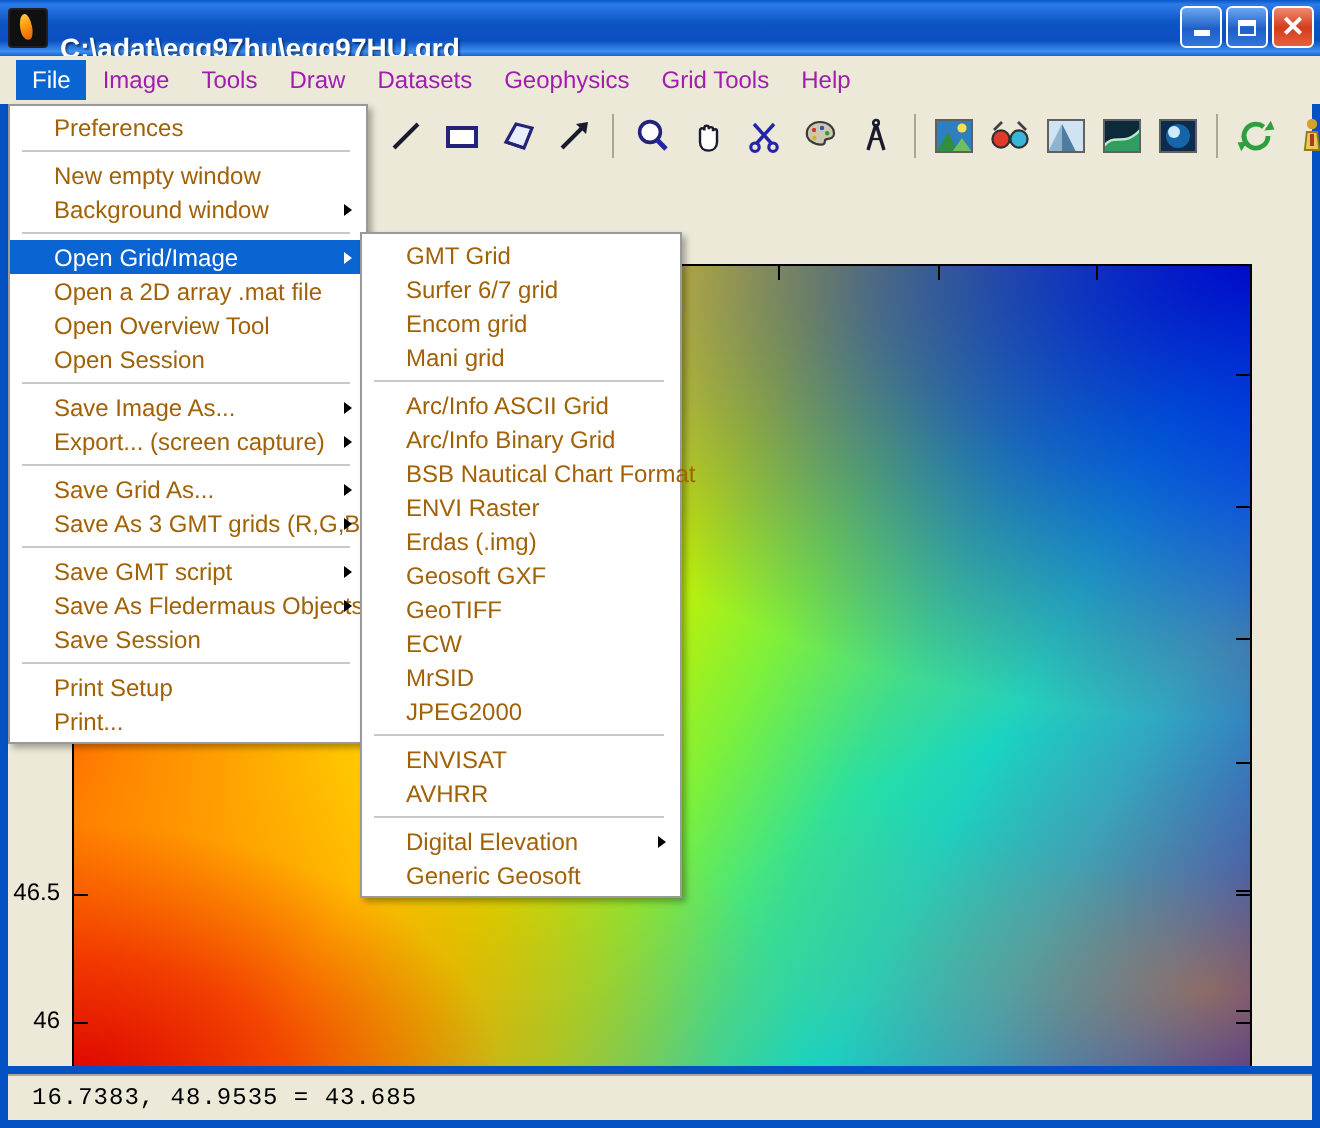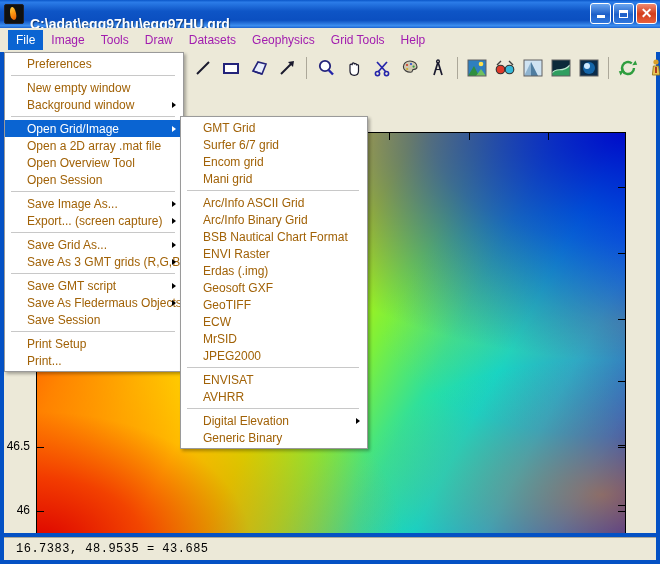--- a/index.html
+++ b/index.html
@@ -124,21 +124,21 @@
   .menu .row.sel{background:#0a64d2;color:#ffffff;}
   .menu .sep{height:1px;background:#c8c8c8;margin:3px 8px 3px 6px;}
   .menu .arrow{
     position:absolute;right:7px;top:50%;transform:translateY(-50%);
     width:0;height:0;border-left:4px solid #000;
     border-top:3.5px solid transparent;border-bottom:3.5px solid transparent;
   }
   .menu .row.sel .arrow{border-left-color:#ffffff;}
 
   #file-menu{left:4px;top:52px;width:180px;}
-  #sub-menu{left:180px;top:116px;width:188px;}
+  #sub-menu{left:180px;top:116px;width:161px;}
 </style>
 </head>
 <body>
 
 <div class="window">
 
   <div class="titlebar">
     <div class="title-icon"></div>
     <div class="title-text">C:\adat\egg97hu\egg97HU.grd</div>
     <div class="title-buttons">
@@ -465,17 +465,17 @@
       </div>
       <div class="row">
         <span>AVHRR</span>
       </div>
       <div class="sep"></div>
       <div class="row">
         <span>Digital Elevation</span>
         <span class="arrow"></span>
       </div>
       <div class="row">
-        <span>Generic Binary</span>
+        <span>Generic Geosoft</span>
       </div>
     </div>
 
 </div>
 
 </body></html>

